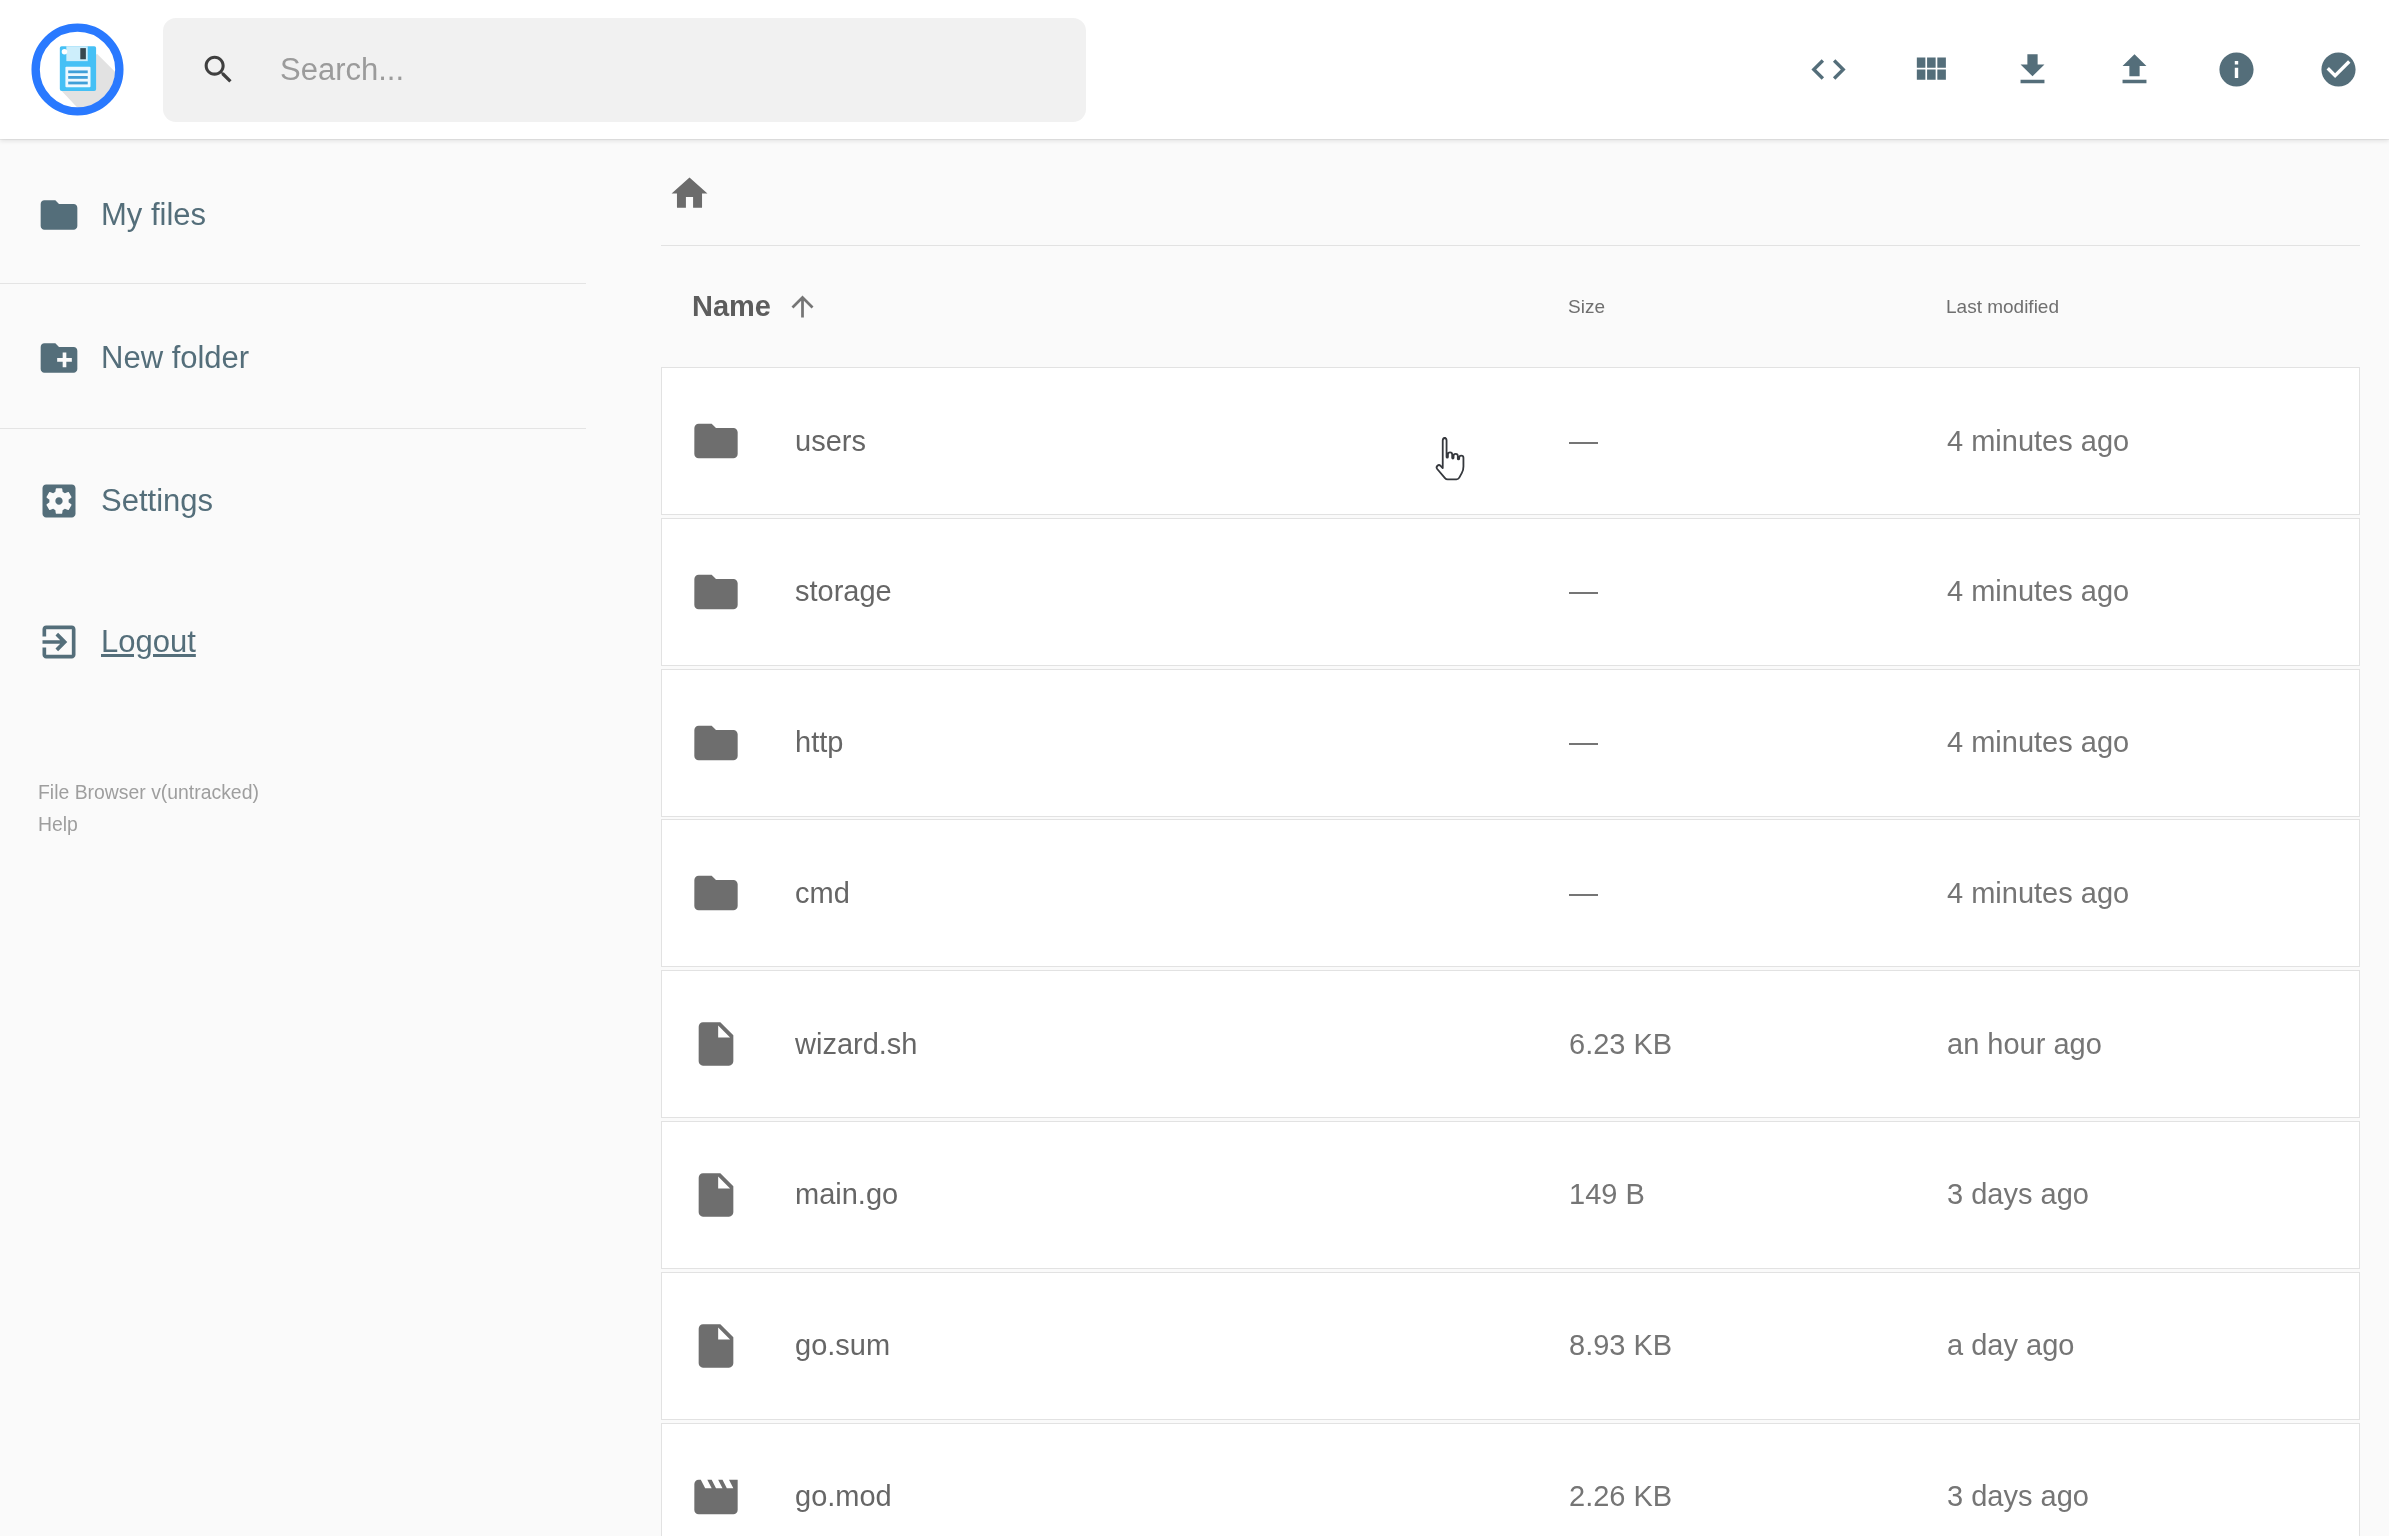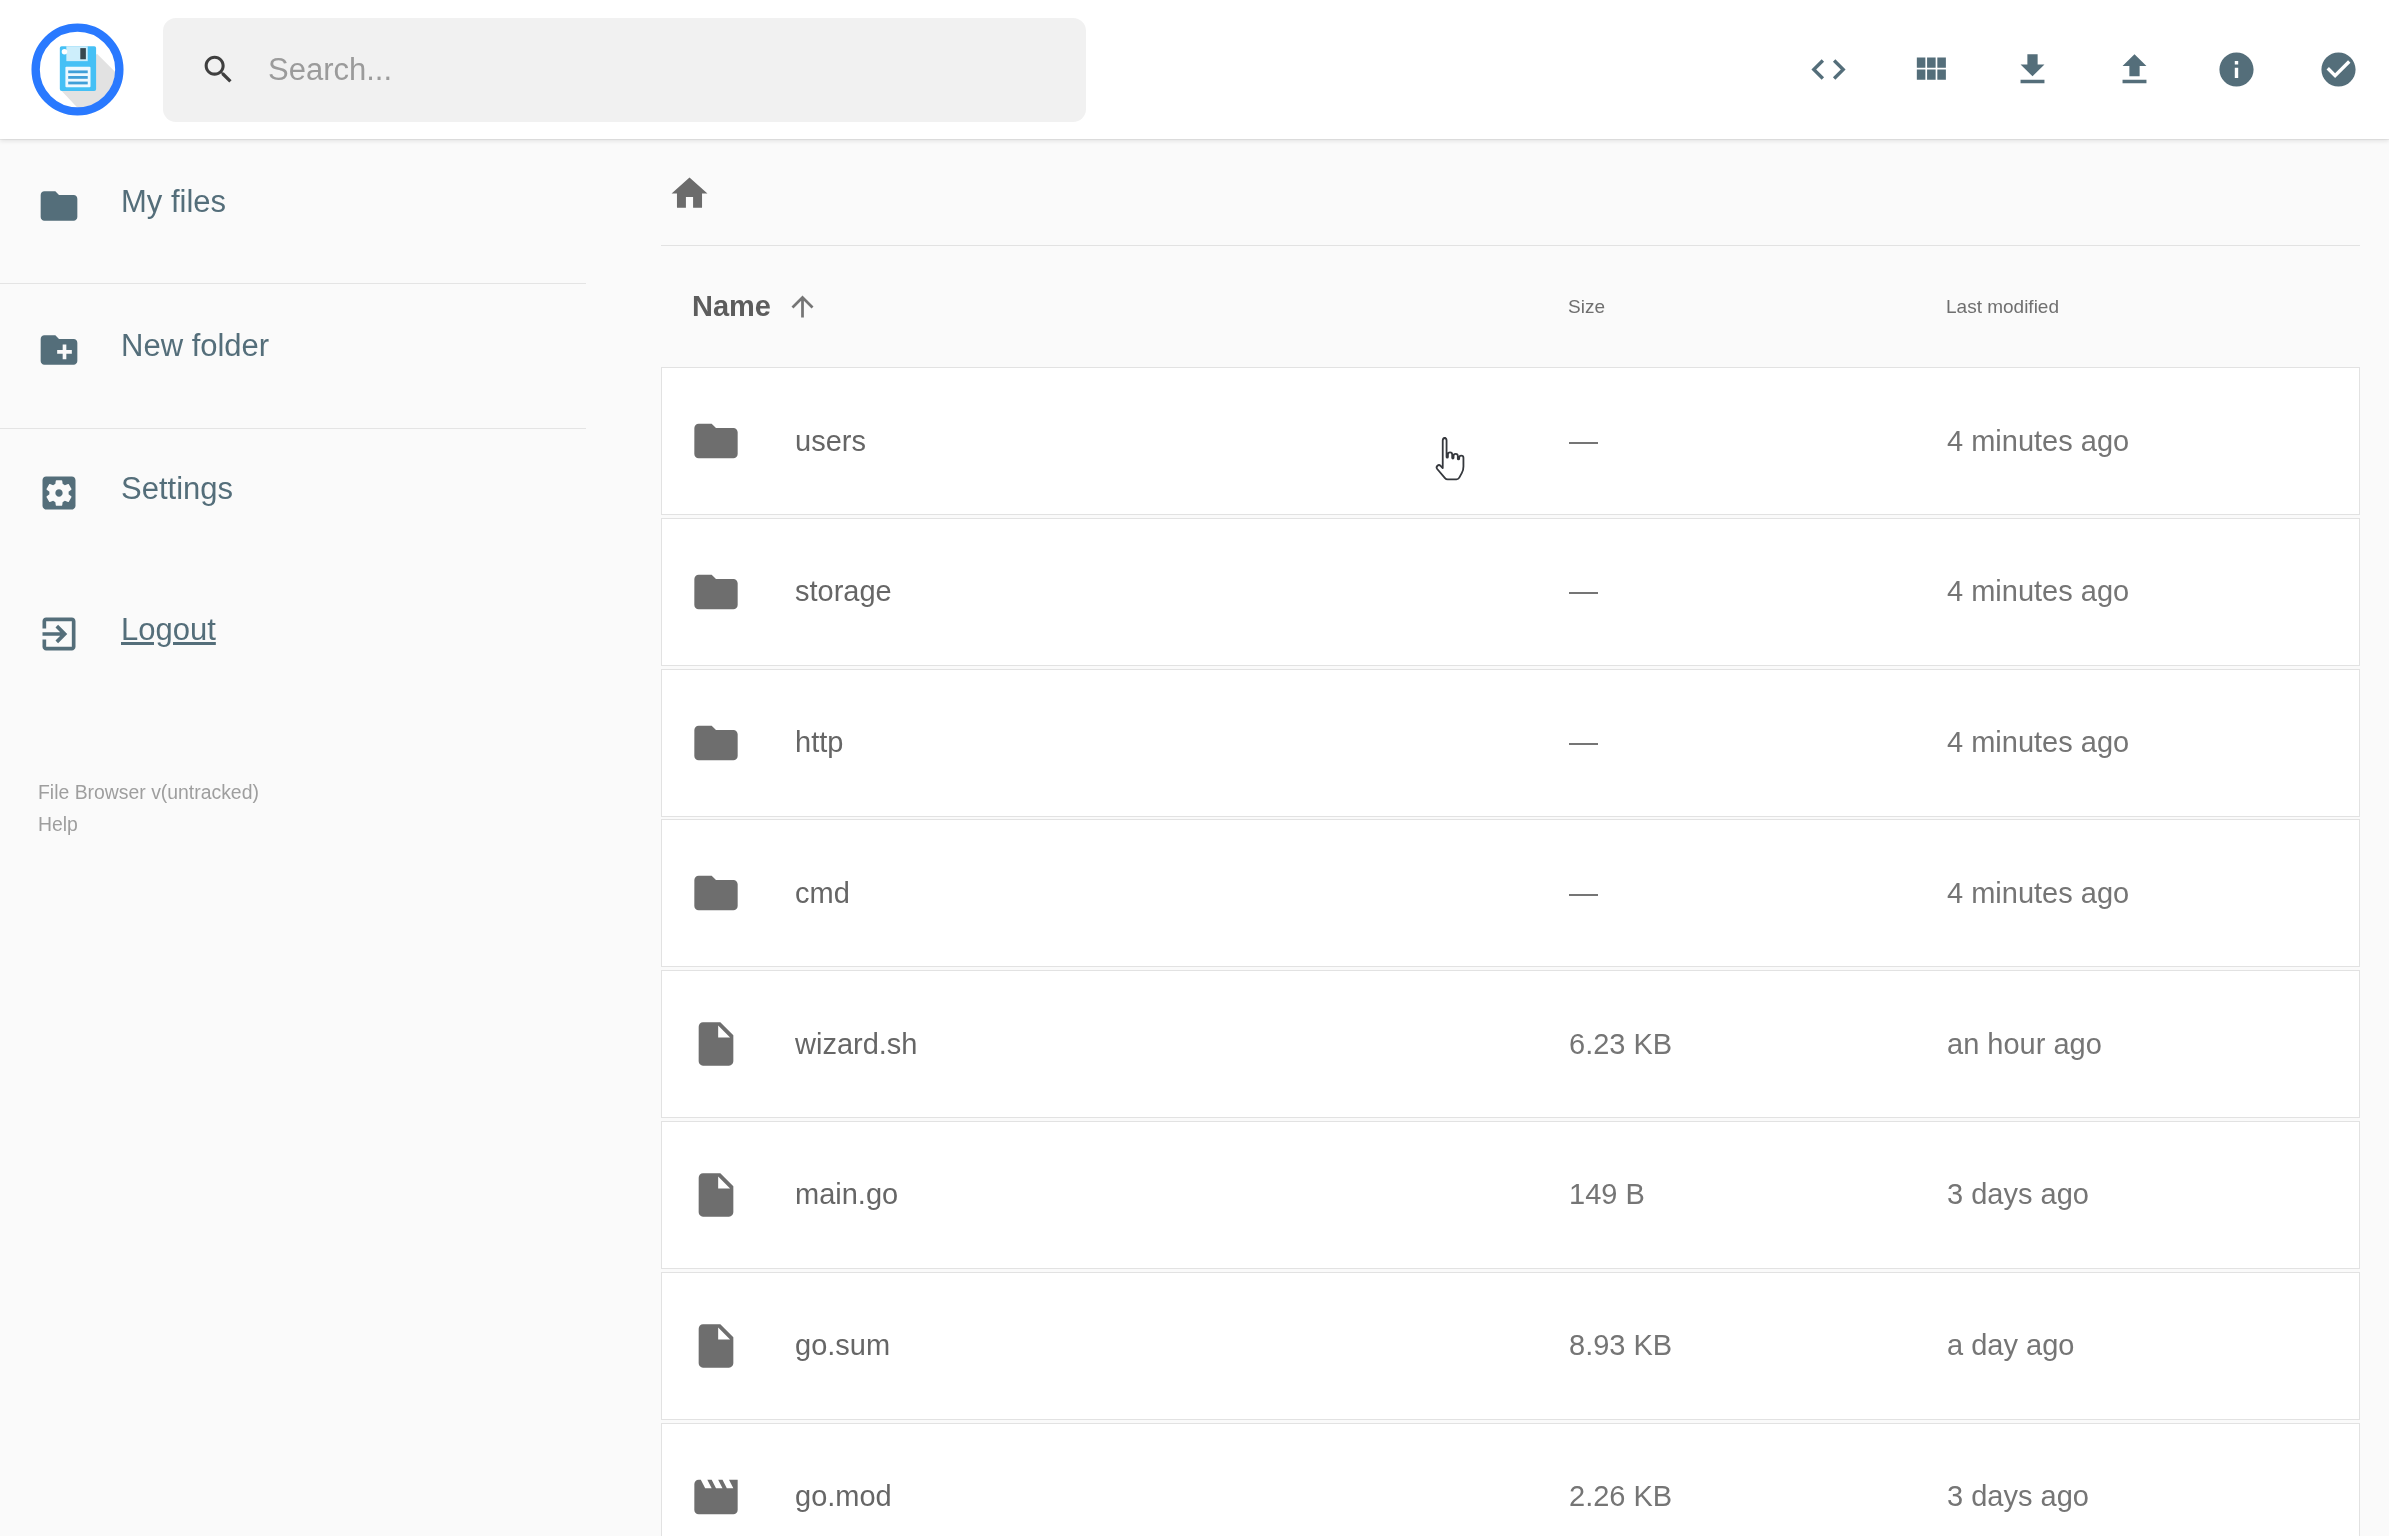--- a/index.html
+++ b/index.html
@@ -6,35 +6,35 @@
   html,body { width:2389px; height:1536px; overflow:hidden;
     font-family:"Liberation Sans","DejaVu Sans",sans-serif; background:#fafafa; }
   .app { position:absolute; inset:0; }
 
   
   .topbar { position:absolute; left:0; top:0; width:2389px; height:139px; background:#fff;
     box-shadow:0 1.9px 4.6px rgba(0,0,0,.10), 0 0.9px 0 rgba(0,0,0,.06); z-index:5; }
   .logo { position:absolute; left:30.5px; top:23px; width:93px; height:93px; }
   .logo svg { width:100%; height:100%; }
   .searchbox { position:absolute; left:163px; top:17.6px; width:923px; height:104px;
-    background:#f1f1f1; border-radius:13px; display:flex; align-items:center; padding-left:37px; }
+    background:#f1f1f1; border-radius:13px; display:flex; align-items:center; padding-left:37px;gap:12px; }
   .searchbox .icon { width:37px; height:37px; color:#3f3f3f; flex:0 0 auto; }
   .searchbox input { border:none; outline:none; background:transparent; margin-left:31px;
     font-family:inherit; font-size:31px; color:#555; width:759px; }
   .searchbox input::placeholder { color:#9b9b9b; opacity:1; }
   .actions { position:absolute; right:30.5px; top:0; height:139px; display:flex; align-items:center; gap:61px; }
   .action-btn { width:41px; height:41px; border:none; background:transparent; color:#546e7a;
     padding:0; cursor:pointer; display:flex; align-items:center; justify-content:center; }
   .action-btn .icon { width:41px; height:41px; }
 
   .icon svg { width:100%; height:100%; display:block; fill:currentColor; }
 
   
   .sidebar { position:absolute; left:0; top:139px; width:586px; height:1397px; }
-  .side-item { display:flex; align-items:flex-start; padding-left:37px; gap:40px; height:61px;
+  .side-item { display:flex; align-items:center; padding-left:37px; gap:20px; height:61px;
     color:#546e7a; font-size:31px; cursor:pointer; }
   .side-item .icon { width:44px; height:44px; flex:0 0 auto; }
   .divider { height:0.9px; background:#e4e4e4; width:586px; }
   .m-myfiles   { margin-top:45px; }
   .d1          { margin-top:38px; }
   .m-newfolder { margin-top:44px; }
   .m-newfile   { margin-top:78px; }
   .d2          { margin-top:39px; }
   .m-settings  { margin-top:42px; }
   .m-logout    { margin-top:80px;text-decoration:underline; }

